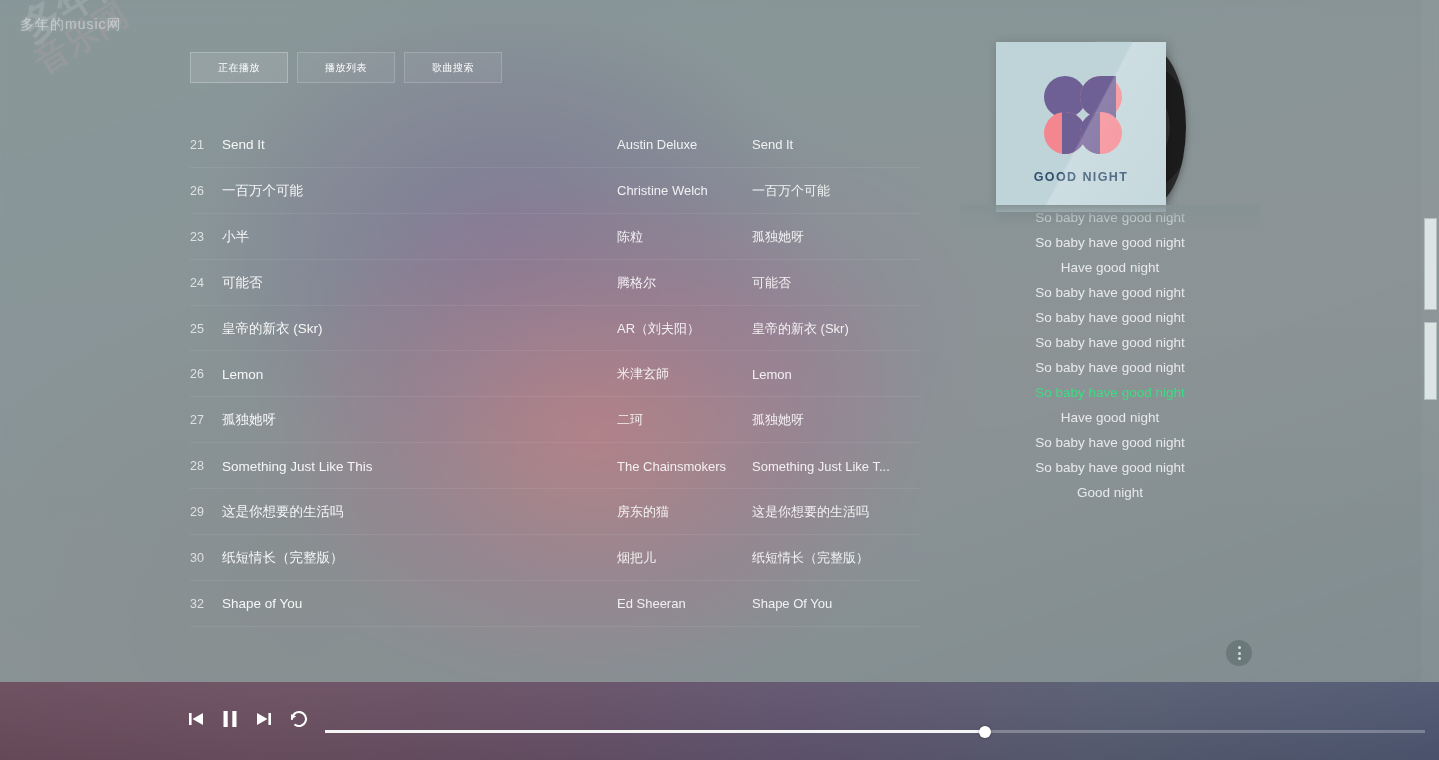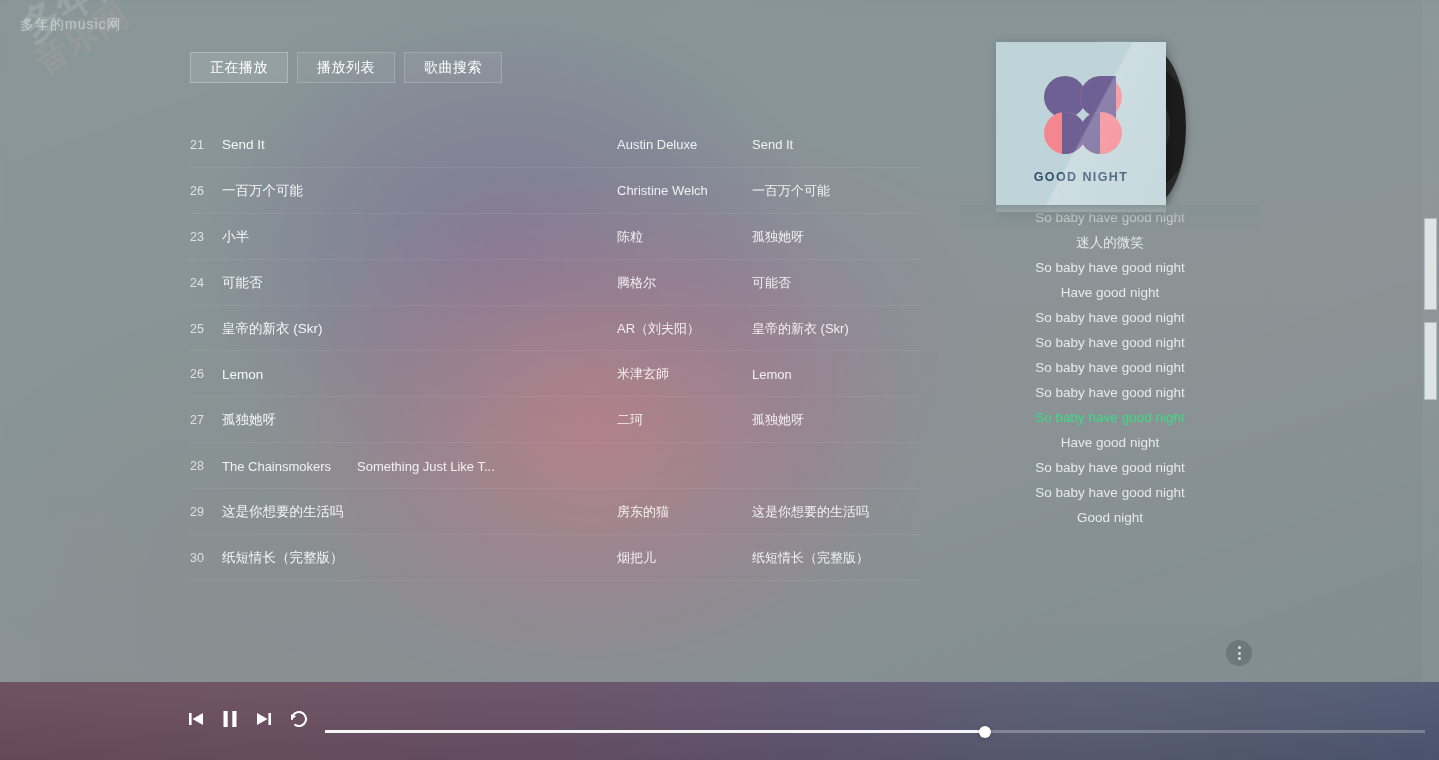--- a/index.html
+++ b/index.html
@@ -86,21 +86,21 @@
     left: 190px;
     top: 52px;
     display: flex;
   }
   .tab {
     width: 98px;
     height: 31px;
     display: flex;
     align-items: center;
     justify-content: center;
-    font-size: 14px;
+    font-size: 10px;
     color: #ffffff;
     background: rgba(255,255,255,0.05);
     border: 1px solid rgba(255,255,255,0.18);
     margin-right: 9px;
     letter-spacing: 0.5px;
     cursor: pointer;
   }
   .tab.active {
     background: rgba(255,255,255,0.10);
     border-color: rgba(255,255,255,0.26);
@@ -438,34 +438,41 @@
         <div class="col-album">Lemon</div>
       </div>
       <div class="song-row">
         <div class="col-idx">27</div>
         <div class="col-title">孤独她呀</div>
         <div class="col-artist">二珂</div>
         <div class="col-album">孤独她呀</div>
       </div>
       <div class="song-row">
         <div class="col-idx">28</div>
+        <div class="col-title">Something Just Like This</div>
         <div class="col-artist">The Chainsmokers</div>
         <div class="col-album">Something Just Like T...</div>
       </div>
       <div class="song-row">
         <div class="col-idx">29</div>
         <div class="col-title">这是你想要的生活吗</div>
         <div class="col-artist">房东的猫</div>
         <div class="col-album">这是你想要的生活吗</div>
       </div>
       <div class="song-row">
         <div class="col-idx">30</div>
         <div class="col-title">纸短情长（完整版）</div>
         <div class="col-artist">烟把儿</div>
         <div class="col-album">纸短情长（完整版）</div>
+      </div>
+      <div class="song-row">
+        <div class="col-idx">32</div>
+        <div class="col-title">Shape of You</div>
+        <div class="col-artist">Ed Sheeran</div>
+        <div class="col-album">Shape Of You</div>
       </div>
     </div>
 
   <div class="right-panel">
 
     <div class="cover-wrap">
       <div class="vinyl">
         <div class="vinyl-hole"></div>
       </div>
       <div class="sleeve-shadow"></div>
@@ -479,21 +486,20 @@
           <span class="c c6"></span>
           <span class="c c7"></span>
         </div>
         <div class="cover-title">GOOD NIGHT</div>
         <div class="sleeve-gloss"></div>
       </div>
     </div>
 
     <div class="lyrics" id="lyrics">
         <div class="lyric-line">So baby have good night</div>
-        <div class="lyric-line">迷人的微笑</div>
         <div class="lyric-line">So baby have good night</div>
         <div class="lyric-line">Have good night</div>
         <div class="lyric-line">So baby have good night</div>
         <div class="lyric-line">So baby have good night</div>
         <div class="lyric-line">So baby have good night</div>
         <div class="lyric-line">So baby have good night</div>
         <div class="lyric-line active">So baby have good night</div>
         <div class="lyric-line blank"></div>
         <div class="lyric-line blank"></div>
         <div class="lyric-line">Have good night</div>

